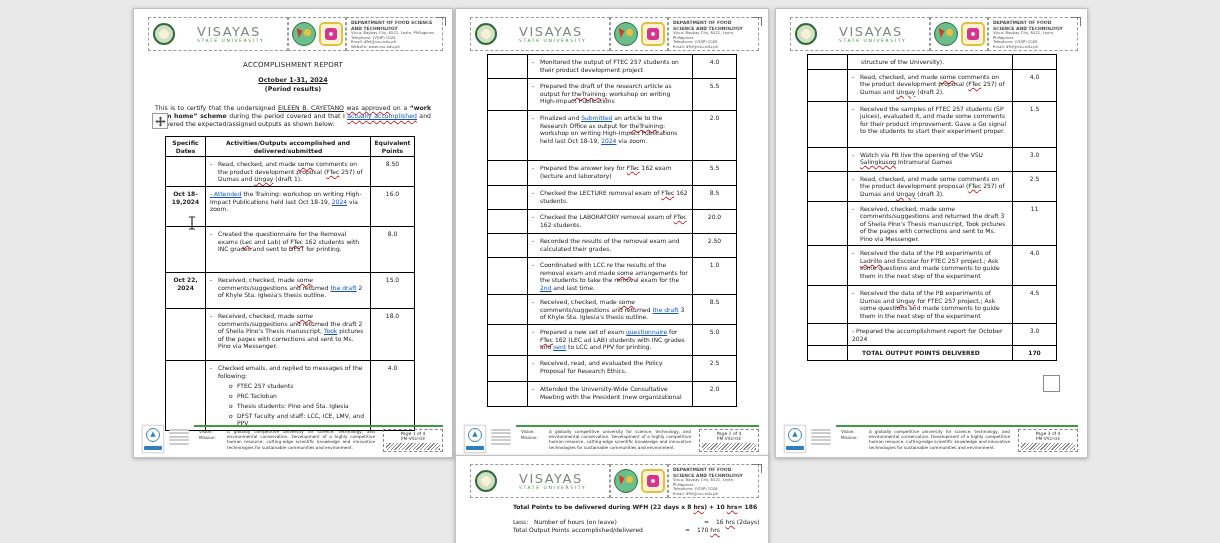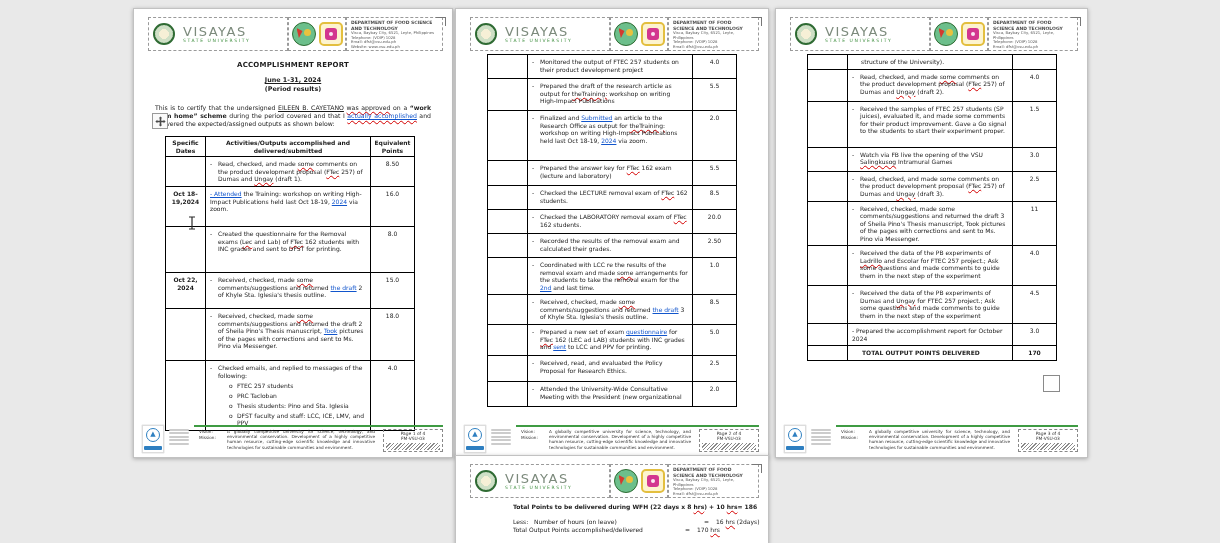--- a/index.html
+++ b/index.html
@@ -8,21 +8,21 @@
   .page{position:absolute;background:#fff;border:1px solid #c2c2c2;box-shadow:0 1px 4px rgba(0,0,0,.28);
     color:#1c1c1c;overflow:hidden;}
   #p1{left:133px;top:8px;width:318px;height:448px;}
   #p2{left:455px;top:8px;width:312px;height:448px;}
   #p3{left:775px;top:8px;width:311px;height:448px;}
   #p4{left:455px;top:455px;width:312px;height:300px;}
 
   
   .lh{display:flex;align-items:center;margin:7px 9px 0 14px;position:relative;height:36px;}
   .lhbox{border:1px dashed #9a9a9a;height:34px;box-sizing:border-box;display:flex;align-items:center;}
-  .lhleft{width:140px;padding:2px 4px;gap:8px;flex:0 0 auto;}
+  .lhleft{width:140px;padding:2px 4px;gap:22px;flex:0 0 auto;}
   .lhmid{width:58px;justify-content:center;gap:3px;flex:0 0 auto;}
   .lhright{width:96px;flex:1;display:block;padding:2px 4px;overflow:hidden;}
   .seal{width:22px;height:22px;border-radius:50%;border:2px solid #2f6b33;box-sizing:border-box;flex:0 0 auto;
     background:radial-gradient(circle at 50% 50%, #f6f0d6 0 38%, #cfe0c6 39% 68%, #ffffff 69%);}
   .wm{line-height:1;}
   .wm1{font-size:13px;letter-spacing:1.5px;color:#7c8a7c;font-weight:normal;}
   .wm2{font-size:4.5px;letter-spacing:1.6px;color:#3f8f3f;margin-top:1px;}
   .lg{position:relative;flex:0 0 auto;box-sizing:border-box;}
   .lg1{width:24px;height:24px;border-radius:50%;background:#6cbf8b;border:1px solid #2f6b33;}
   .lg1::before{content:"";position:absolute;left:4px;top:5px;width:6px;height:10px;background:#d23b2f;
@@ -30,21 +30,21 @@
   .lg1::after{content:"";position:absolute;right:4px;top:6px;width:7px;height:7px;border-radius:50%;background:#e9c23e;}
   .lg2{width:24px;height:24px;border-radius:5px;background:#fdf4cf;border:2px solid #e3bf3f;}
   .lg2::before{content:"";position:absolute;left:4px;top:4px;right:4px;bottom:4px;background:#d3368f;border-radius:3px;}
   .lg2::after{content:"";position:absolute;left:8px;top:8px;width:4px;height:4px;background:#fbe9f3;border-radius:50%;}
   .dept{font-size:4.5px;font-weight:bold;color:#4c4c4c;line-height:5.6px;}
   .lhsm{font-size:3.8px;color:#5a5a5a;line-height:4.6px;}
   .crop{position:absolute;right:-3px;top:1px;width:9px;height:8px;border-top:1px solid #777;border-right:1px solid #777;}
 
   
   .tblock{text-align:center;margin-top:9px;}
-  .t1{font-size:7px;font-weight:bold;letter-spacing:.2px;}
+  .t1{font-size:7px;font-weight:normal;letter-spacing:.2px;}
   .t2{font-size:6.4px;font-weight:bold;text-decoration:underline;margin-top:7px;}
   .t3{font-size:6.4px;font-weight:bold;margin-top:1px;}
   .intro{margin:11px 21px 8px 21px;font-size:6.2px;line-height:8px;text-align:justify;color:#1c1c1c;}
 
   
   .tbl{border-collapse:collapse;table-layout:fixed;width:250px;margin-left:31px;}
   #p1 .tbl{margin-top:3px;}
   #p2 .tbl,#p3 .tbl{margin-top:2px;}
   .tbl th,.tbl td{border:1px solid #000;vertical-align:top;font-size:6px;line-height:7.5px;padding:3px 4px;}
   .tbl th{font-weight:bold;text-align:center;padding:2px 2px;}
@@ -117,21 +117,21 @@
         <div class="lhsm">Visca, Baybay City, 6521, Leyte, Philippines</div>
         <div class="lhsm">Telephone: (VOIP) 1028</div>
         <div class="lhsm">Email: dfst@vsu.edu.ph</div>
         <div class="lhsm">Website: www.vsu.edu.ph</div>
       </div>
       <div class="crop"></div>
     </div>
 
     <div class="tblock">
       <div class="t1">ACCOMPLISHMENT REPORT</div>
-      <div class="t2">June 1-31, 2024</div>
+      <div class="t2">October 1-31, 2024</div>
       <div class="t3">(Period results)</div>
     </div>
 
     <div class="intro">This is to certify that the undersigned <span class="m-u">EILEEN B. CAYETANO</span> <span class="m-r">was approved</span> on a <span class="m-b">“work from home” scheme</span> during the period covered and that I <span class="m-lr">actually accomplished</span> and delivered the expected/assigned outputs as shown below:</div>
 
     <table class="tbl">
       <colgroup>
           <col style="width:40px">
           <col>
           <col style="width:44px">

